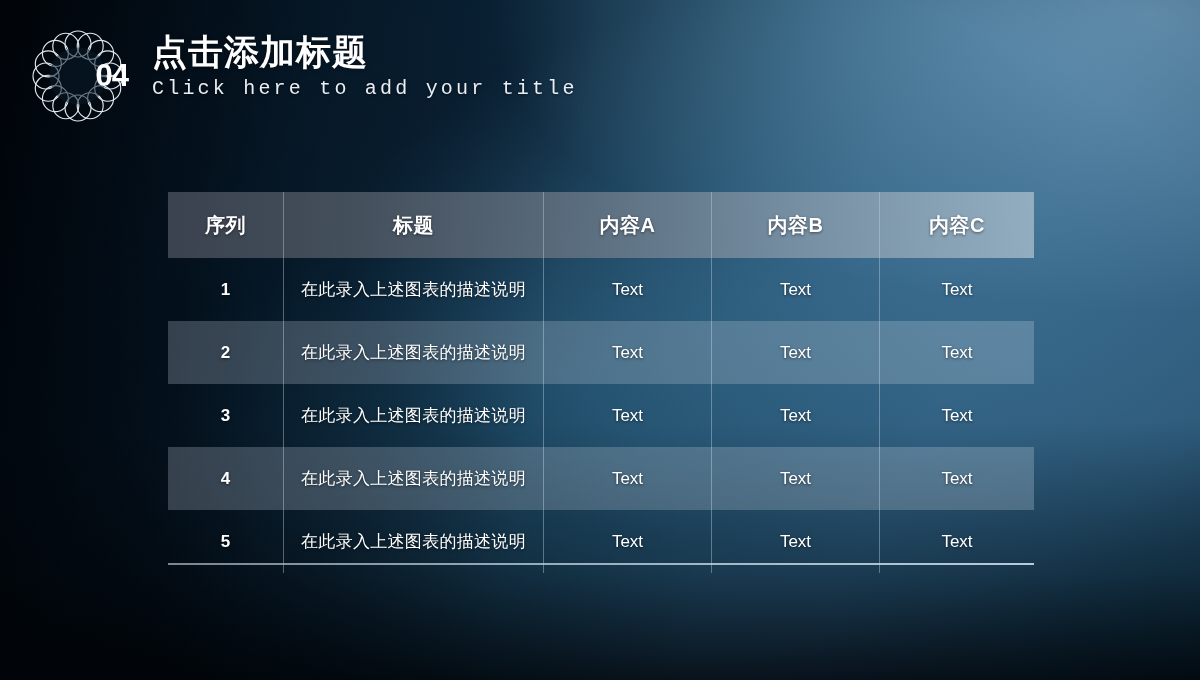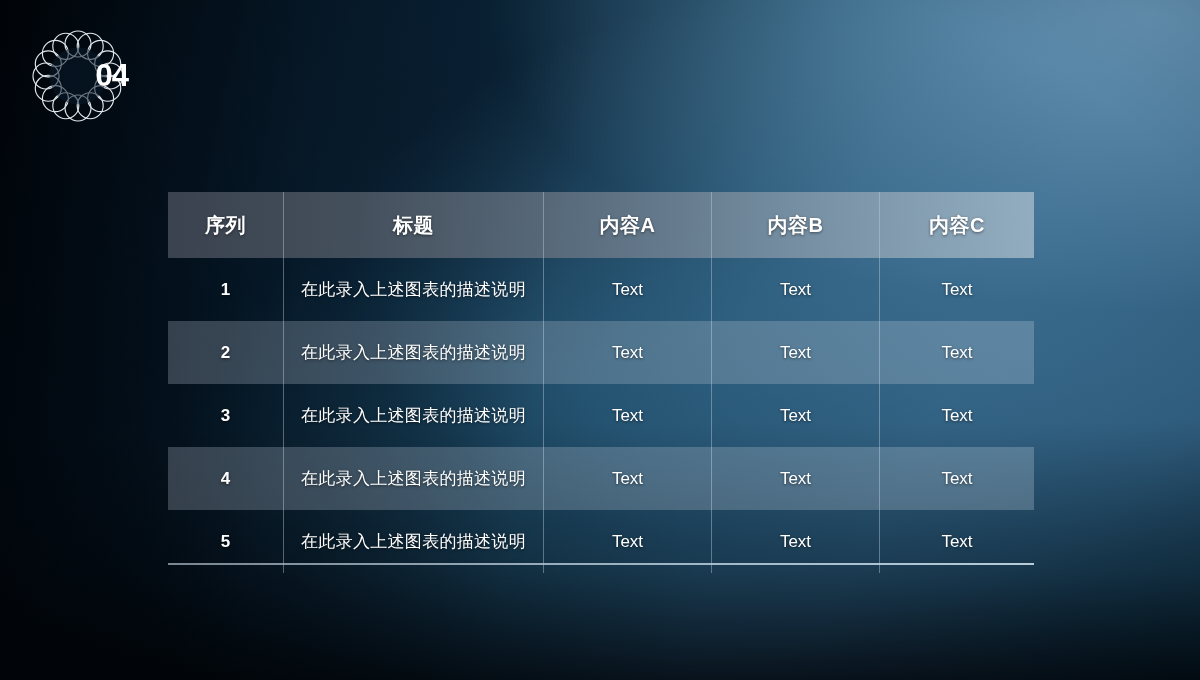--- a/index.html
+++ b/index.html
@@ -190,20 +190,24 @@
           <circle cx="37.8" cy="79.7" r="13"></circle>
           <circle cx="20.3" cy="62.2" r="13"></circle>
           <circle cx="20.3" cy="37.8" r="13"></circle>
           <circle cx="37.8" cy="20.3" r="13"></circle>
         </g>
         <circle cx="50" cy="50" r="28.5" fill="#0a1c2b" opacity="0.55"></circle>
       </svg>
       <div class="badge-num">04</div>
     </div>
 
+    <div class="titles">
+      <div class="title-cn">点击添加标题</div>
+      <div class="title-en">Click here to add your title</div>
+    </div>
 
   </div>
 
   <div class="table-wrap">
     <table class="data">
       <thead>
         <tr>
           <th style="width:113px">序列</th>
           <th style="width:257px">标题</th>
           <th style="width:165px">内容A</th>

